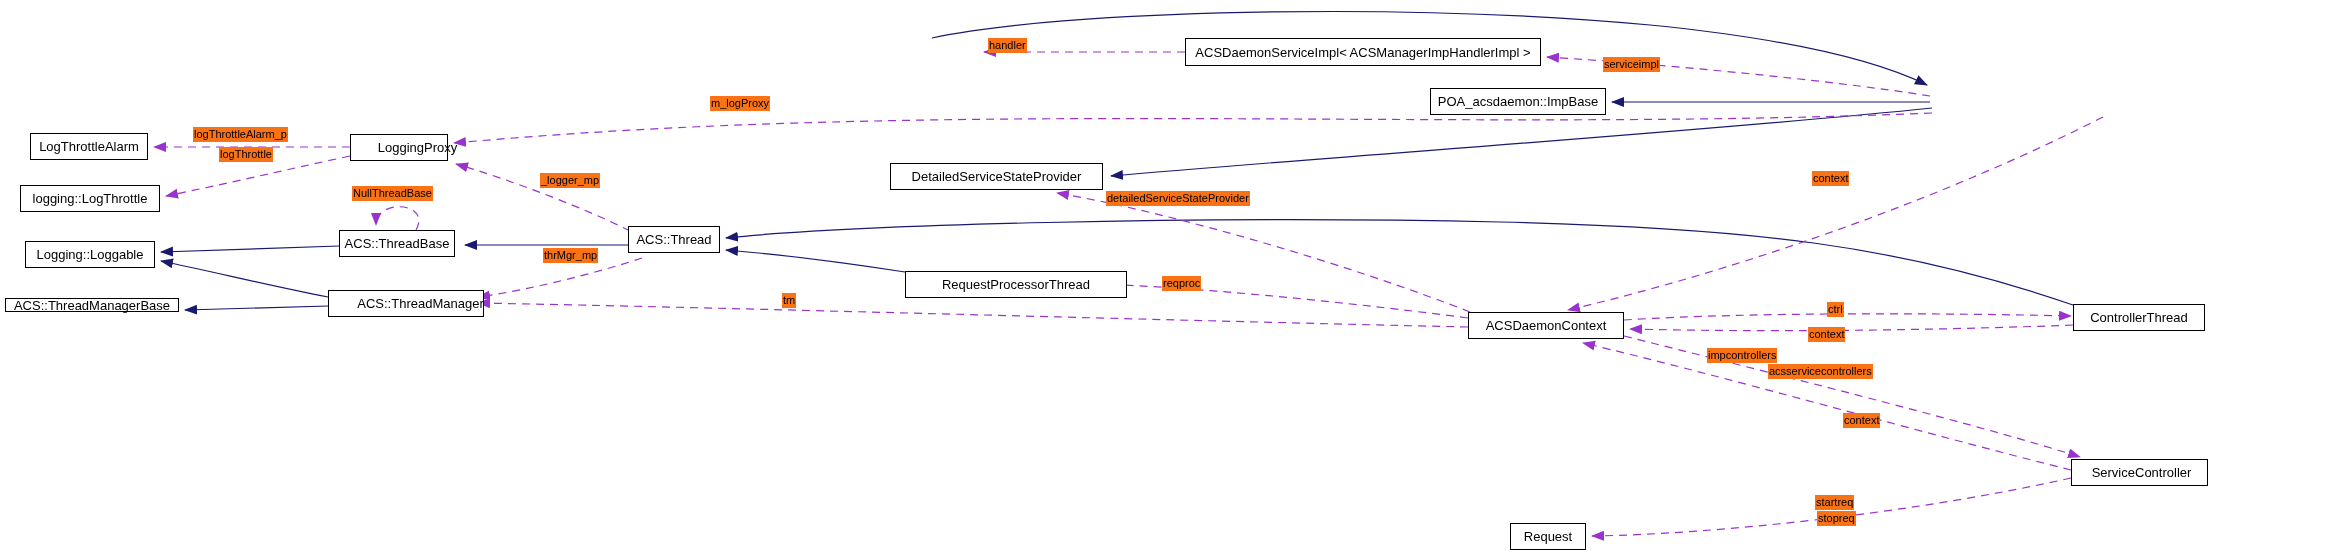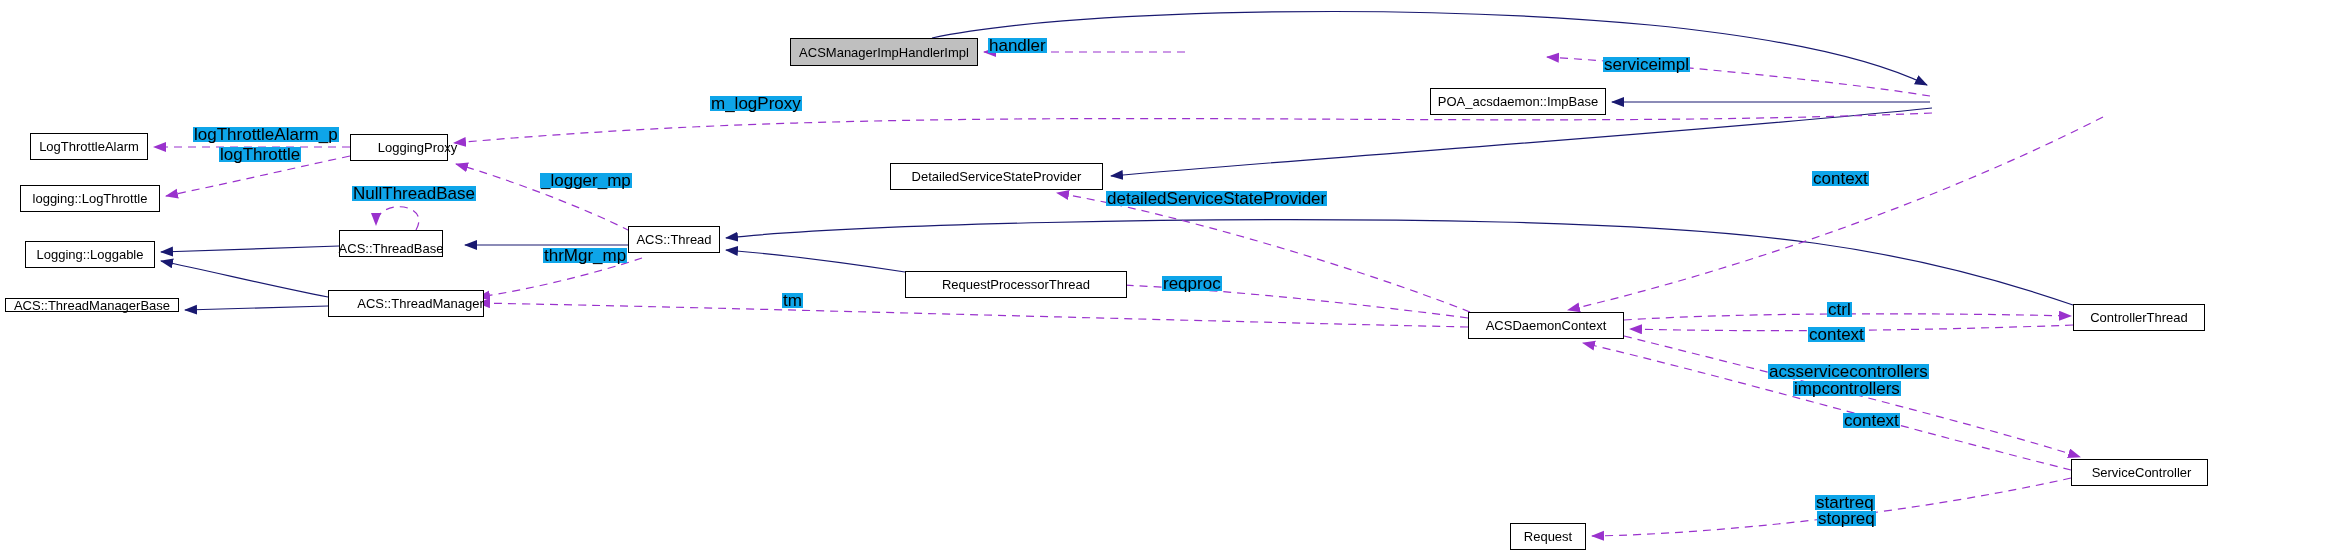--- a/index.html
+++ b/index.html
@@ -21,22 +21,22 @@
     background:#ffffff;
     display:flex;align-items:center;justify-content:center;
     font-size:13px;color:#000000;white-space:nowrap;
     padding:0 4px;
     z-index:2;
   }
   .node.highlighted{background:#bfbfbf;}
   #label-layer{position:absolute;left:0;top:0;width:2347px;height:554px;z-index:3;pointer-events:none;}
   .edge-label{
     position:absolute;
-    font-size:17px;color:#000000;
-    background:#0ea5e9;
+    font-size:11px;color:#000000;
+    background:#f97316;
     white-space:nowrap;
     line-height:15px;
     padding:0 1px;
   }
 </style>
 </head>
 <body>
 
 <div id="canvas">
 
@@ -70,39 +70,39 @@
       <path d="M1468,318 C1330,300 1190,287 1098,284" class="edge usage" marker-end="url(#arrow-use)"></path>
       <path d="M1468,327 C1150,320 750,308 478,303" class="edge usage" marker-end="url(#arrow-use)"></path>
       <path d="M2103,117 C1960,190 1760,265 1568,310" class="edge usage" marker-end="url(#arrow-use)"></path>
       <path d="M1624,320 C1750,312 1950,313 2071,316" class="edge usage" marker-end="url(#arrow-use)"></path>
       <path d="M2073,325 C1920,331 1750,332 1630,329" class="edge usage" marker-end="url(#arrow-use)"></path>
       <path d="M1624,336 C1800,380 1990,428 2080,457" class="edge usage" marker-end="url(#arrow-use)"></path>
       <path d="M2071,470 C1930,435 1720,375 1583,343" class="edge usage" marker-end="url(#arrow-use)"></path>
       <path d="M2071,478 C1920,512 1720,534 1592,536" class="edge usage" marker-end="url(#arrow-use)"></path>
     </svg>
 
-  <div class="node highlighted" style="left: 790px; top: 38px; width: 188px; height: 28px;">
-      <span>ACSManagerImpHandlerImpl</span>
+  <div class="node" style="left: 1185px; top: 38px; width: 356px; height: 28px;">
+      <span>ACSDaemonServiceImpl&lt; ACSManagerImpHandlerImpl &gt;</span>
     </div>
   <div class="node" style="left: 1430px; top: 88px; width: 176px; height: 27px;">
       <span>POA_acsdaemon::ImpBase</span>
     </div>
   <div class="node" style="left: 30px; top: 133px; width: 118px; height: 27px;">
       <span>LogThrottleAlarm</span>
     </div>
   <div class="node" style="left: 20px; top: 185px; width: 140px; height: 27px;">
       <span>logging::LogThrottle</span>
     </div>
   <div class="node" style="left: 350px; top: 134px; width: 98px; height: 27px; padding-left: 41px;">
       <span>LoggingProxy</span>
     </div>
   <div class="node" style="left: 890px; top: 163px; width: 213px; height: 27px;">
       <span>DetailedServiceStateProvider</span>
     </div>
-  <div class="node" style="left: 339px; top: 230px; width: 104px; height: 27px; align-items: flex-end;">
+  <div class="node" style="left: 339px; top: 230px; width: 116px; height: 27px;">
       <span>ACS::ThreadBase</span>
     </div>
   <div class="node" style="left: 25px; top: 241px; width: 130px; height: 27px;">
       <span>Logging::Loggable</span>
     </div>
   <div class="node" style="left: 628px; top: 226px; width: 92px; height: 27px;">
       <span>ACS::Thread</span>
     </div>
   <div class="node" style="left: 905px; top: 271px; width: 222px; height: 27px;">
       <span>RequestProcessorThread</span>
@@ -134,19 +134,19 @@
       <span class="edge-label" style="left: 219px; top: 147px;">logThrottle</span>
       <span class="edge-label" style="left: 352px; top: 186px;">NullThreadBase</span>
       <span class="edge-label" style="left: 540px; top: 173px;">_logger_mp</span>
       <span class="edge-label" style="left: 543px; top: 248px;">thrMgr_mp</span>
       <span class="edge-label" style="left: 1106px; top: 191px;">detailedServiceStateProvider</span>
       <span class="edge-label" style="left: 1162px; top: 276px;">reqproc</span>
       <span class="edge-label" style="left: 782px; top: 293px;">tm</span>
       <span class="edge-label" style="left: 1812px; top: 171px;">context</span>
       <span class="edge-label" style="left: 1827px; top: 302px;">ctrl</span>
       <span class="edge-label" style="left: 1808px; top: 327px;">context</span>
-      <span class="edge-label" style="left: 1793px; top: 348px; margin-top: 33px;">impcontrollers</span>
+      <span class="edge-label" style="left: 1707px; top: 348px;">impcontrollers</span>
       <span class="edge-label" style="left: 1768px; top: 364px;">acsservicecontrollers</span>
       <span class="edge-label" style="left: 1843px; top: 413px;">context</span>
       <span class="edge-label" style="left: 1815px; top: 495px;">startreq</span>
       <span class="edge-label" style="left: 1817px; top: 511px;">stopreq</span>
     </div>
 </div>
 
 </body></html>

